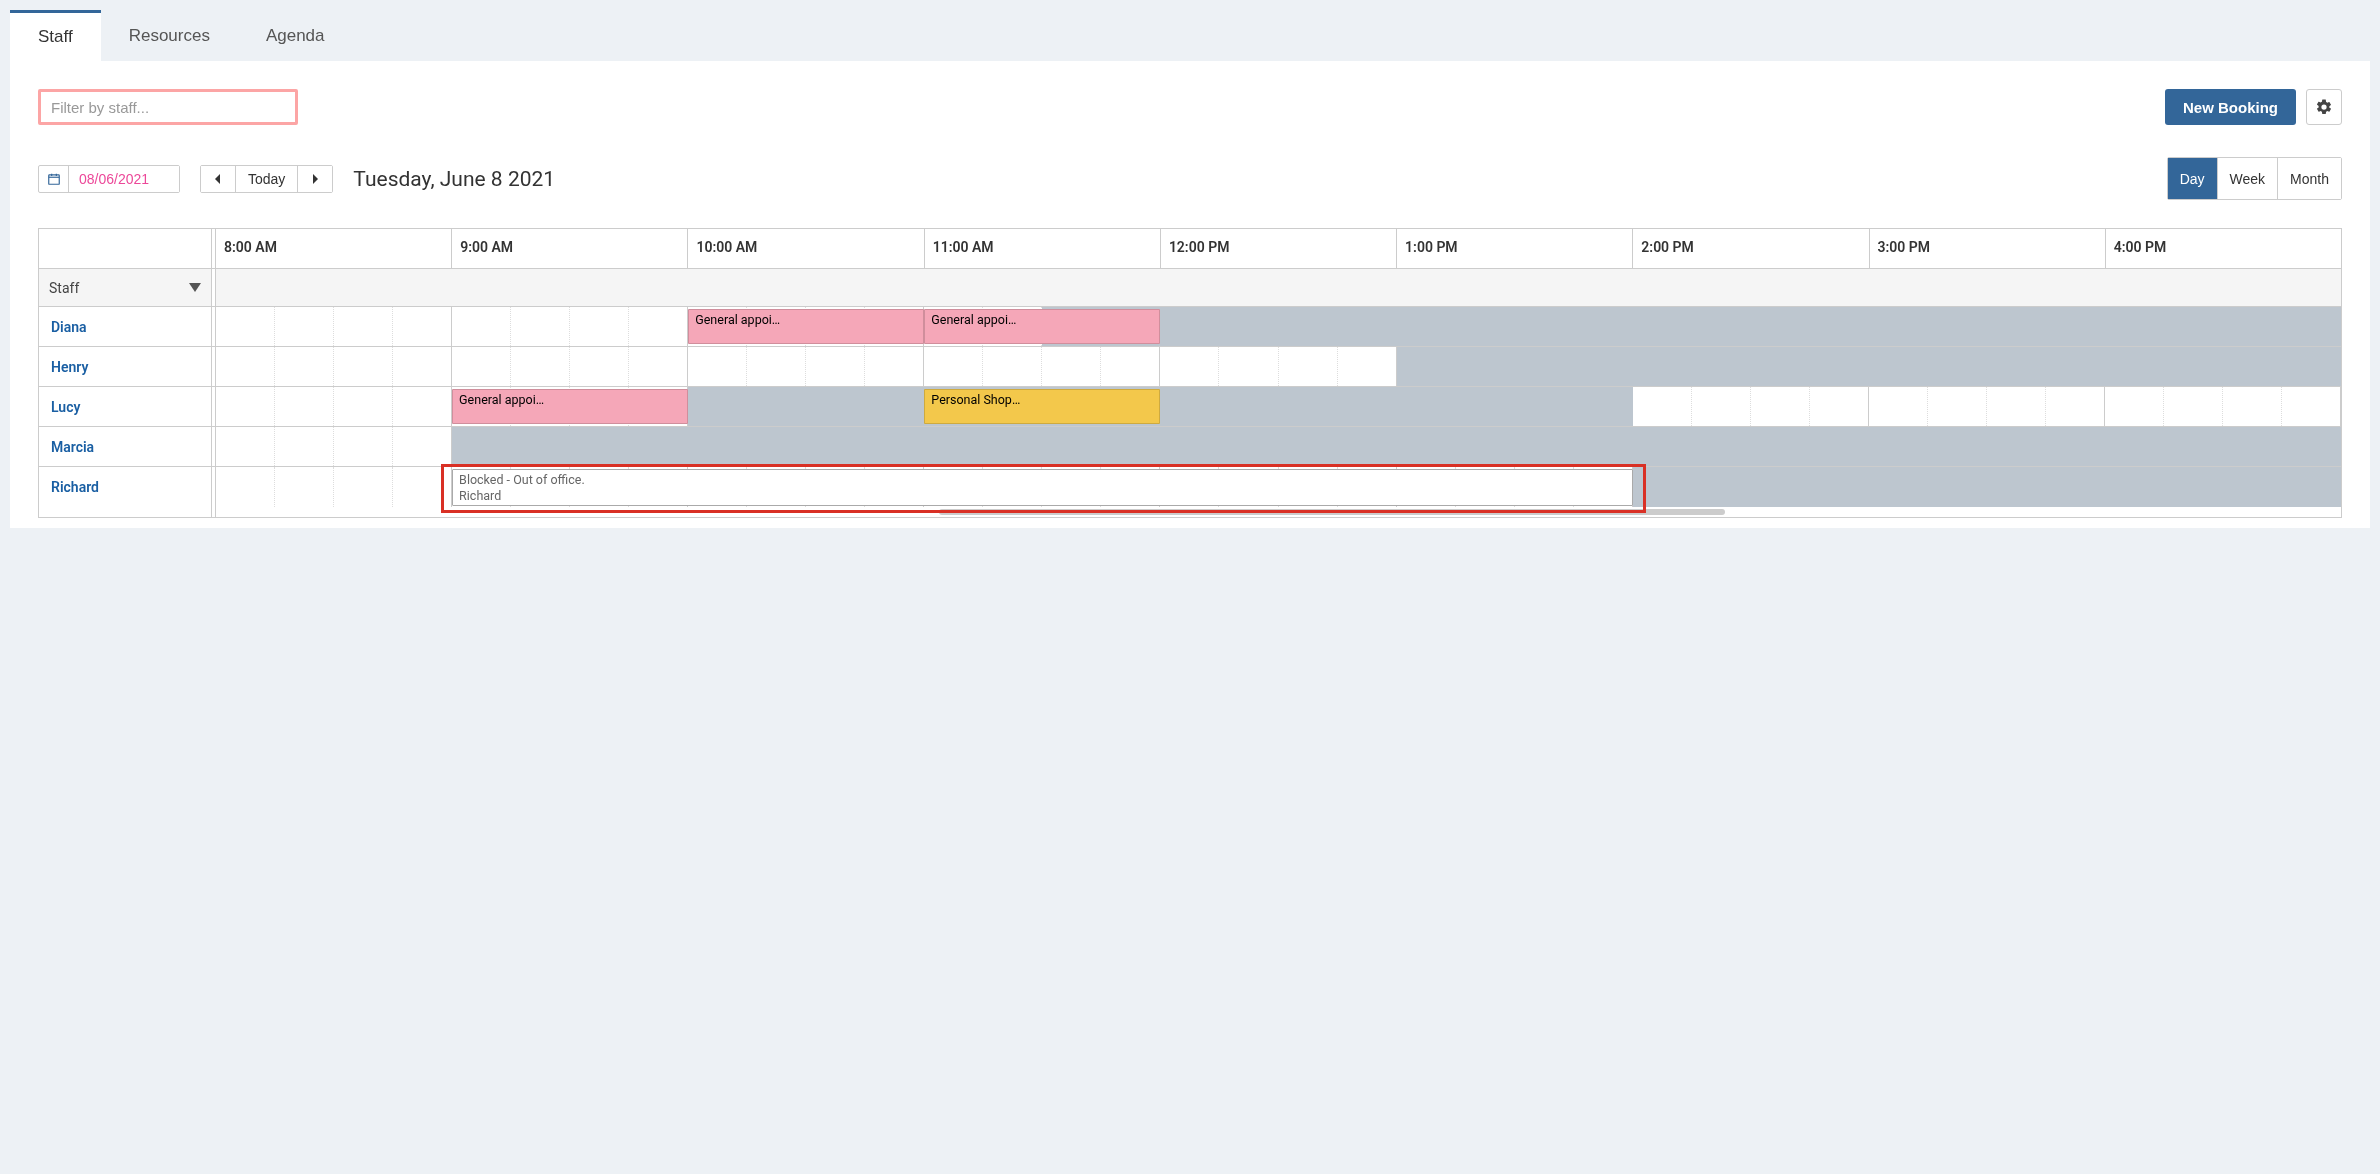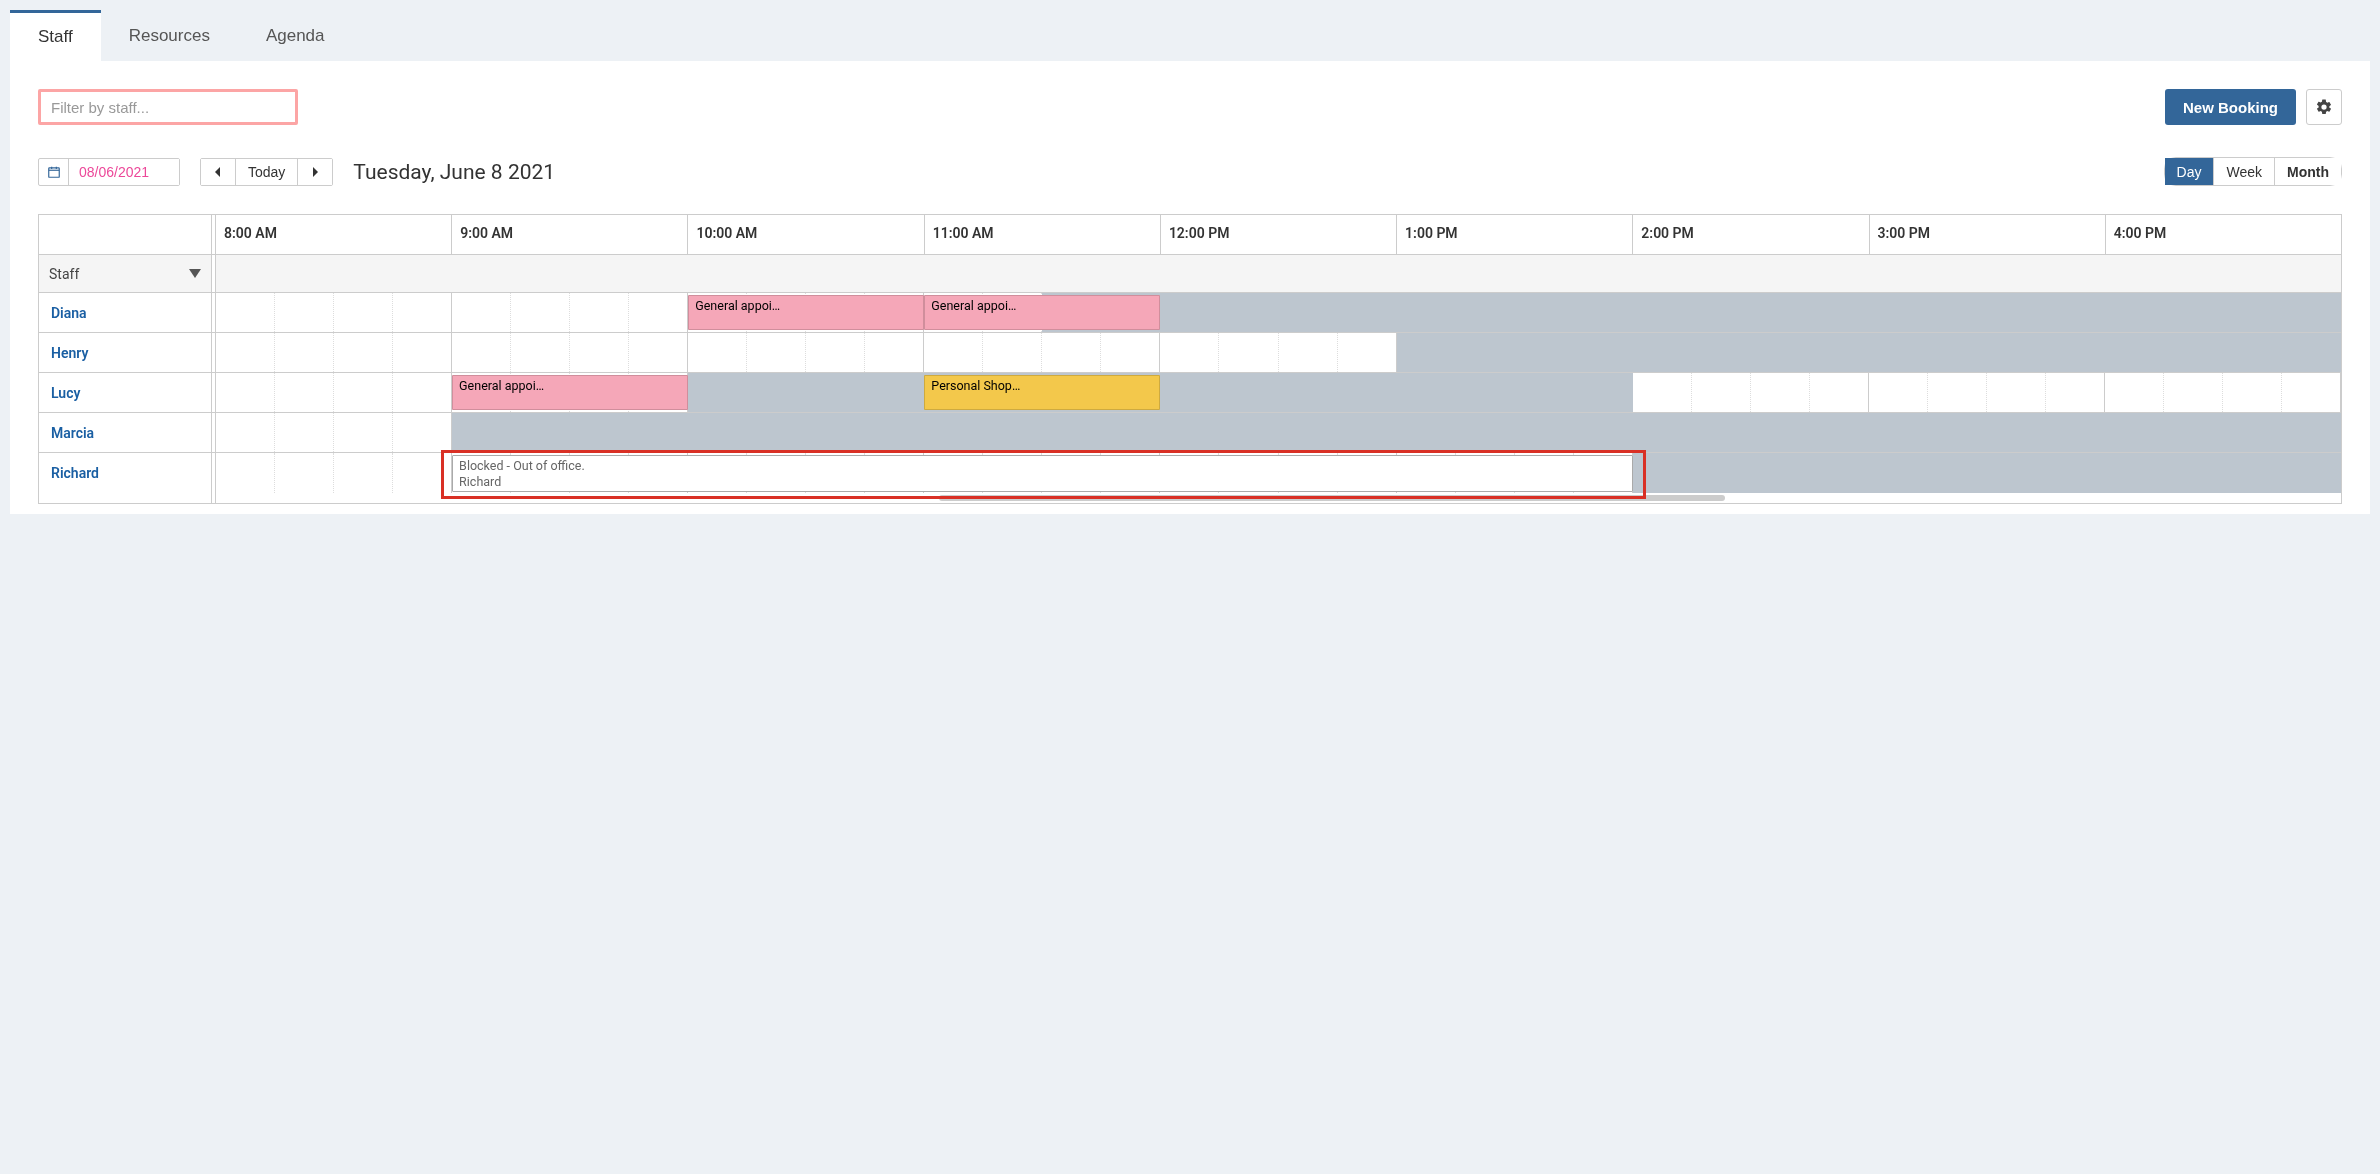--- a/index.html
+++ b/index.html
@@ -125,33 +125,33 @@
   align-items: center;
 }
 .nav-group button:last-child { border-right: none; }
 .date-title {
   font-size: 21px;
   color: #333;
 }
 .view-group {
   display: flex;
   border: 1px solid #ccc;
-  border-radius: 12px;
-  height: 29px;
+  border-radius: 2px;
+  height: 43px;
 }
 .view-group button {
   border: none;
   background: #fff;
   padding: 0 12px;
   font-size: 14px;
   color: #333;
   cursor: pointer;
   border-right: 1px solid #ccc;
 }
-.view-group button:last-child { border-right: none; font-weight: bold; }
+.view-group button:last-child { border-right: none; }
 .view-group button.active {
   background: #336699;
   color: #fff;
 }
 
 .scheduler {
   border: 1px solid #ccc;
   position: relative;
 }
 .time-header {

